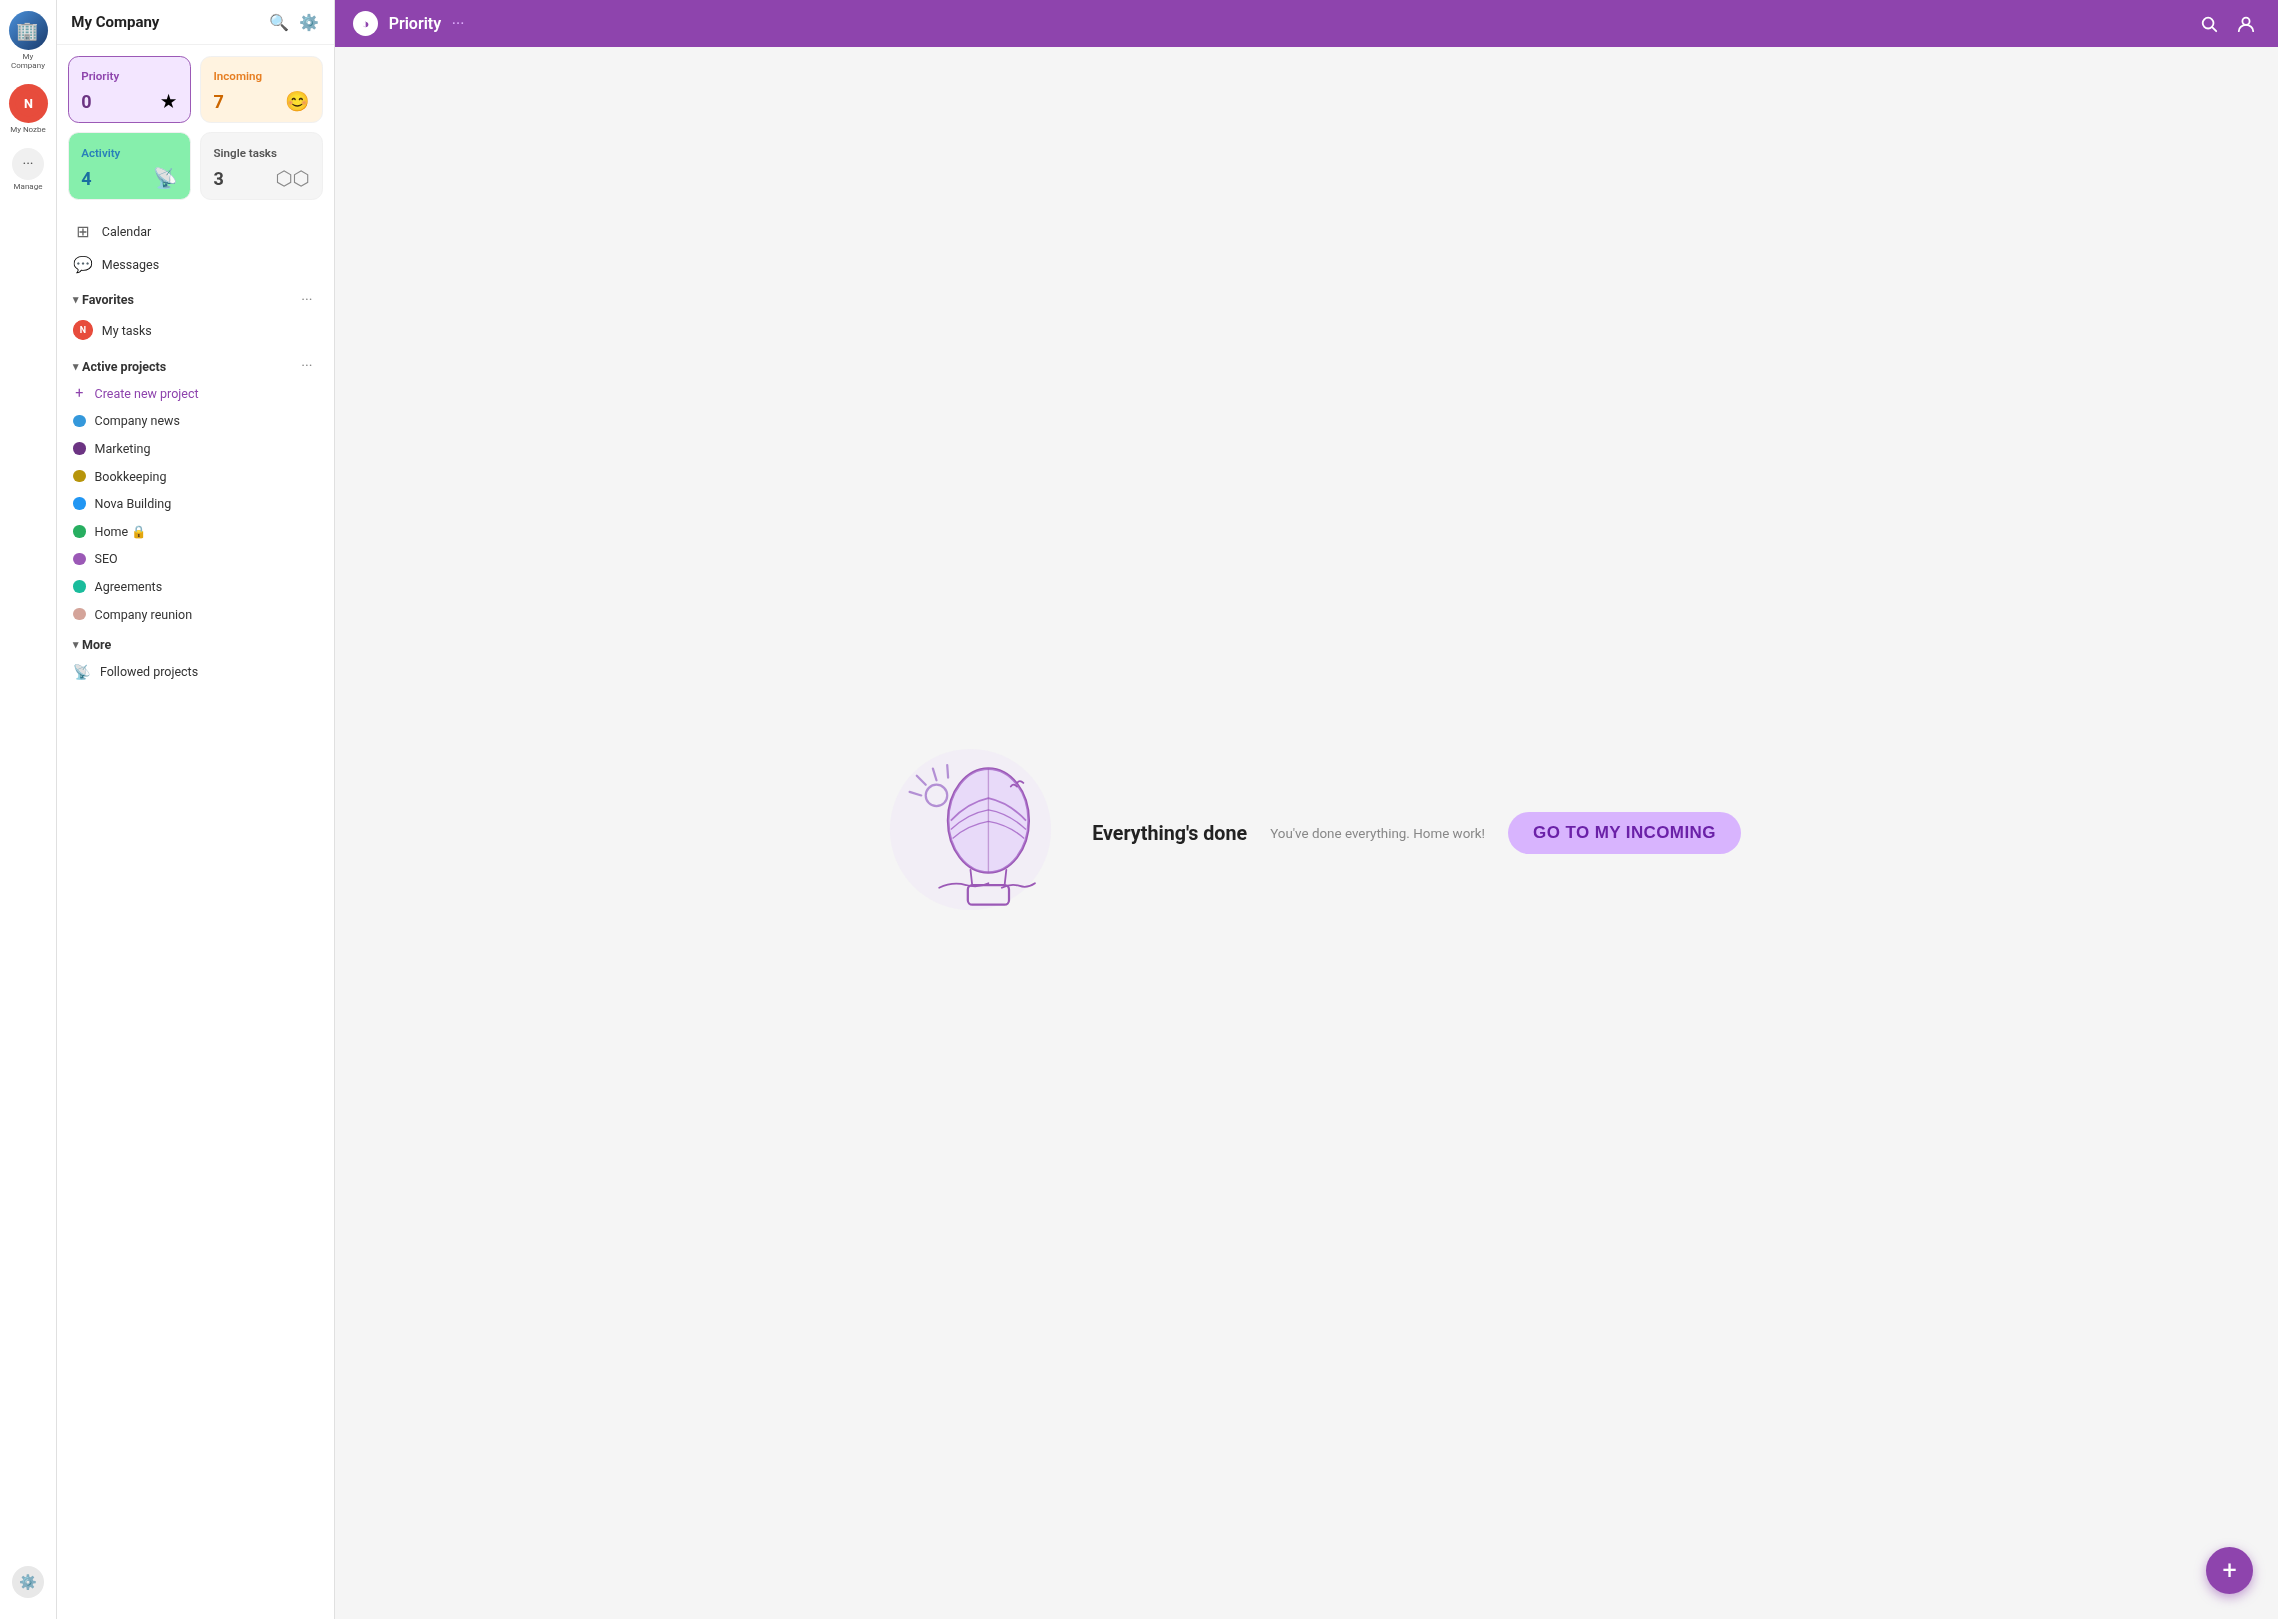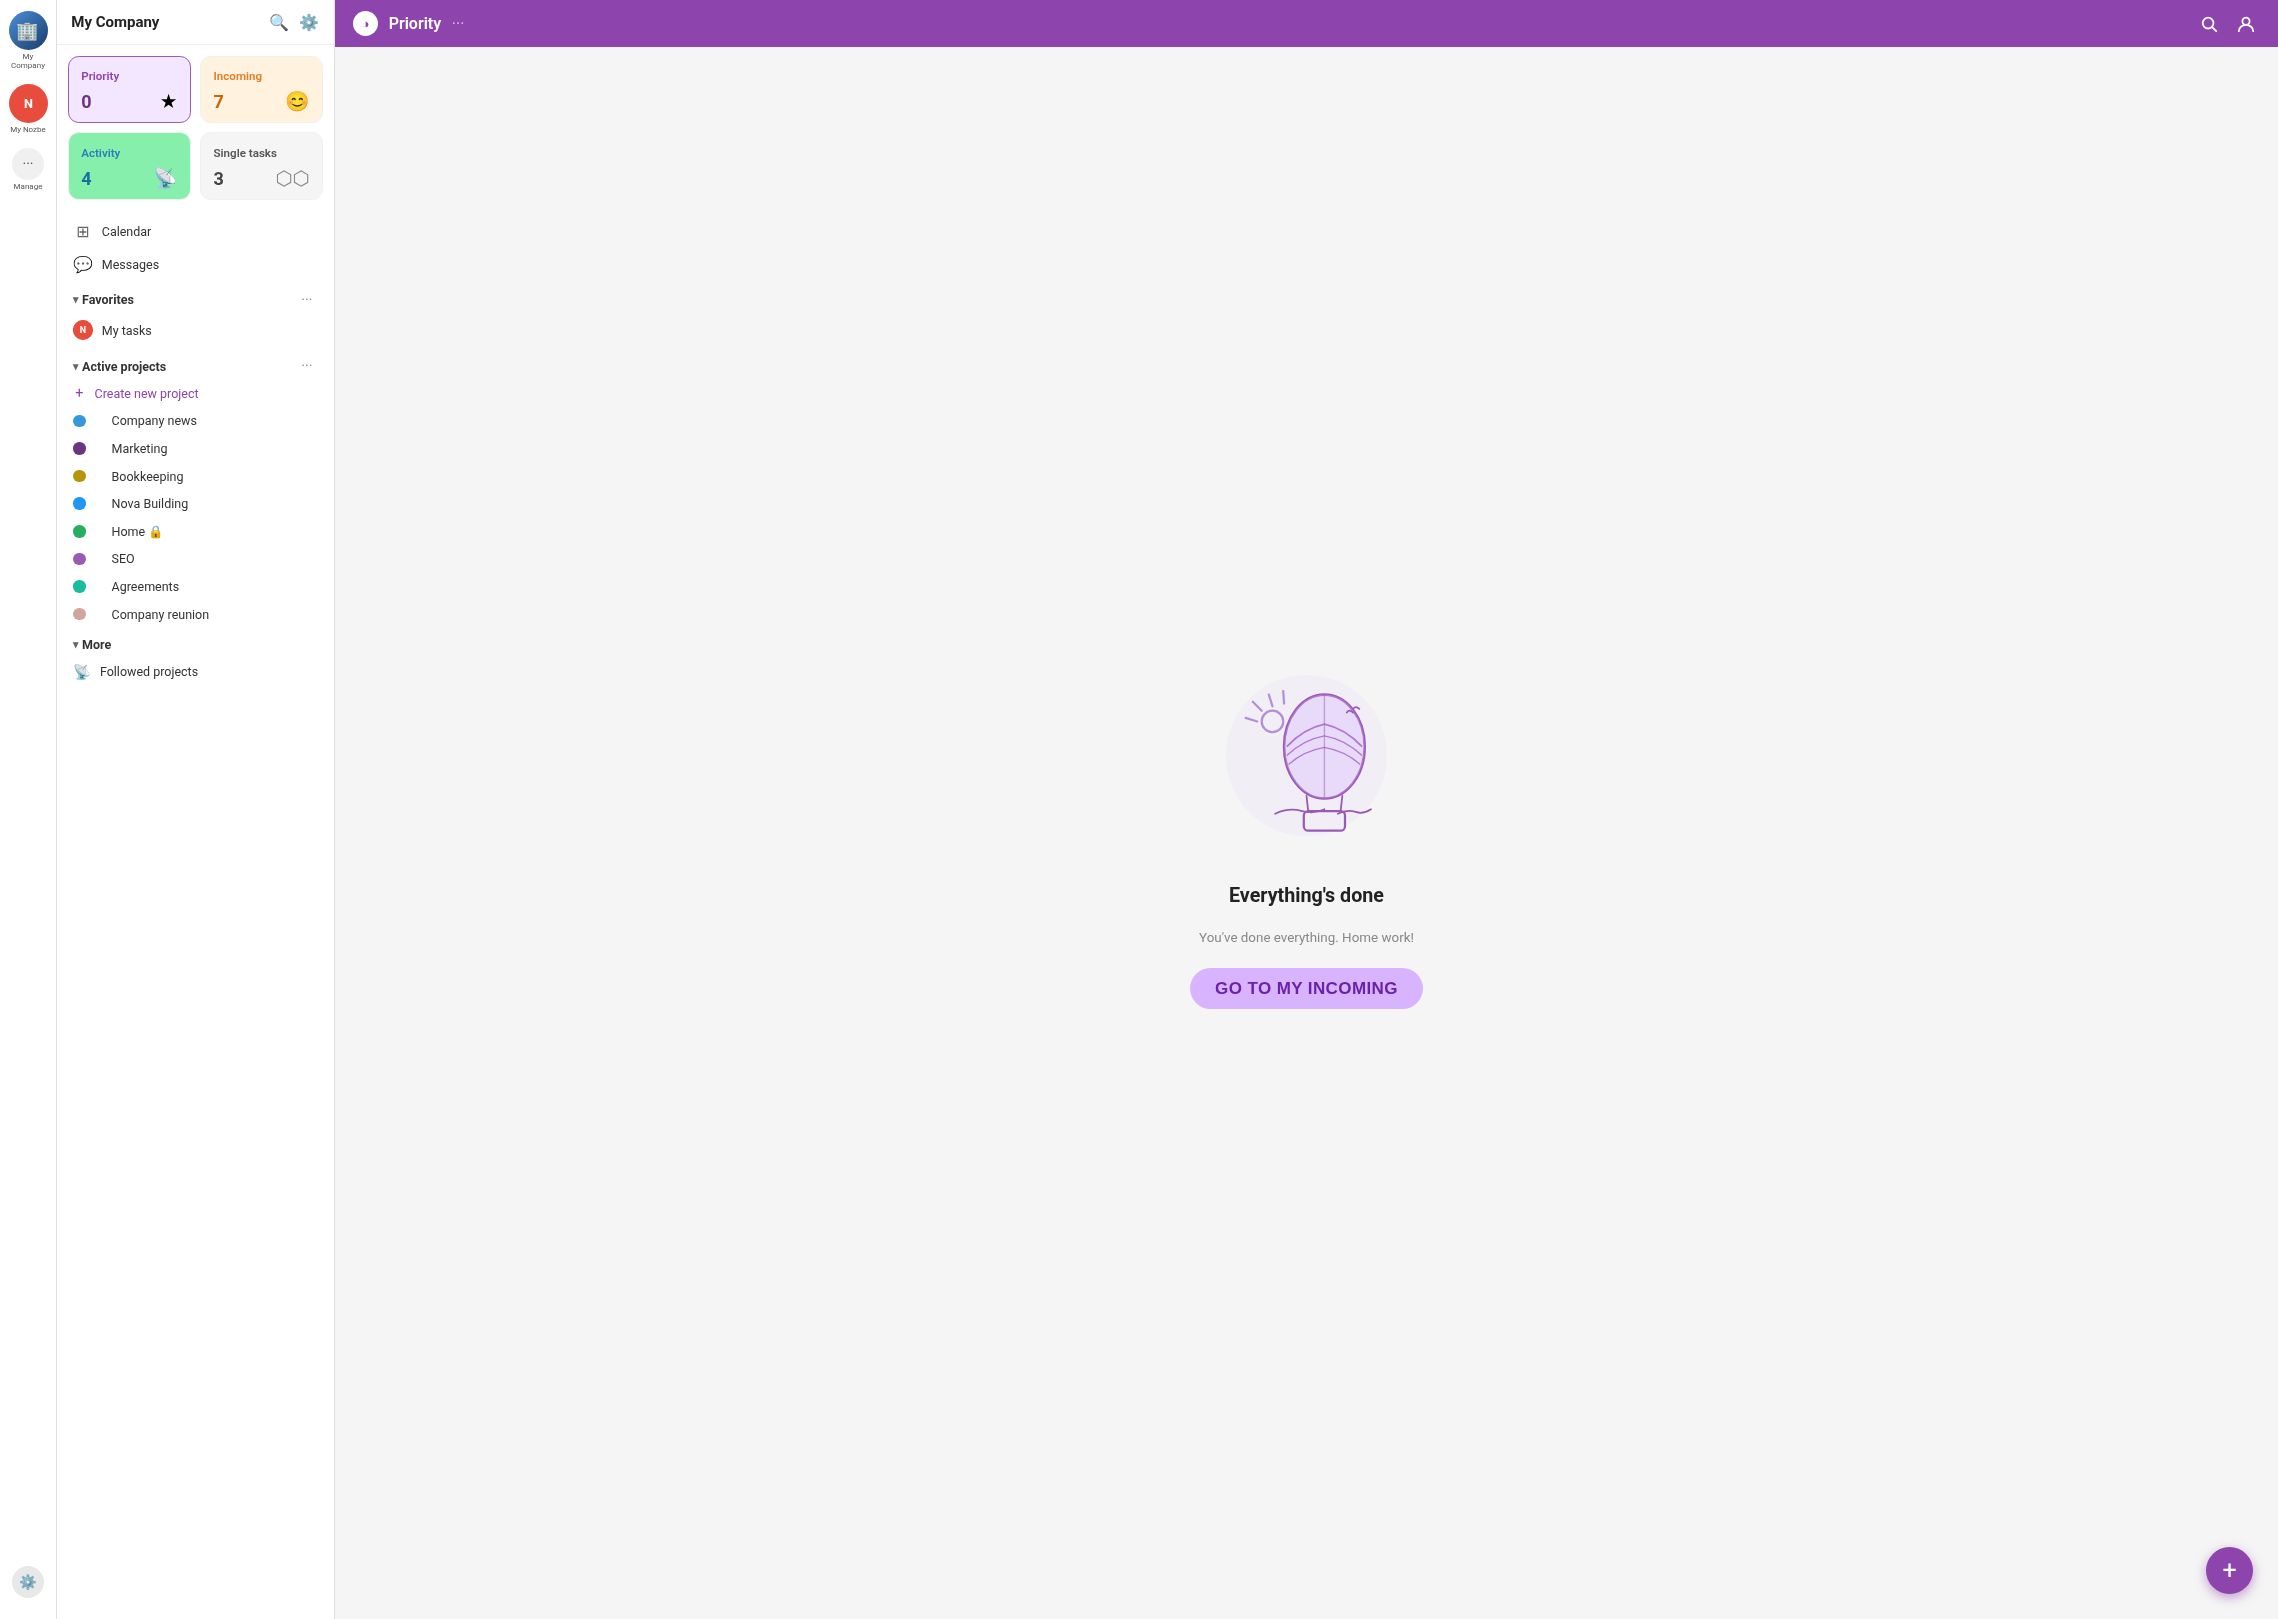--- a/index.html
+++ b/index.html
@@ -213,21 +213,21 @@
       color: #888;
       cursor: pointer;
       padding: 1.8px 5.4px;
       border-radius: 3.6px;
     }
 
     
     .project-item {
       display: flex;
       align-items: center;
-      gap: 26px;
+      gap: 9px;
       padding: 6.3px 5.4px;
       border-radius: 7.2px;
       cursor: pointer;
       font-size: 12.5px;
       color: #333;
     }
     .project-dot {
       width: 12.5px;
       height: 12.5px;
       border-radius: 50%;
@@ -341,21 +341,21 @@
       flex: 1;
       background: #f5f5f5;
       display: flex;
       align-items: center;
       justify-content: center;
       position: relative;
     }
 
     .empty-state {
       display: flex;
-      flex-direction: column;
+      flex-direction: row;
       align-items: center;
       justify-content: center;
       gap: 23px;
       text-align: center;
     }
 
     .balloon-illustration {
       width: 197px;
       height: 197px;
       margin-bottom: 7.2px;

